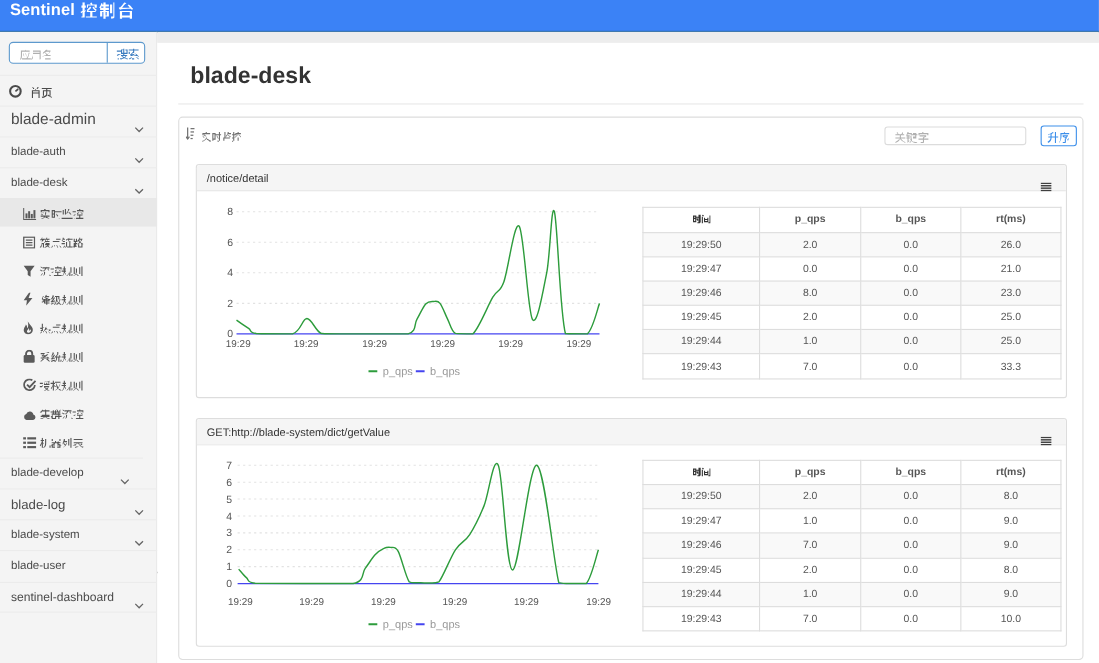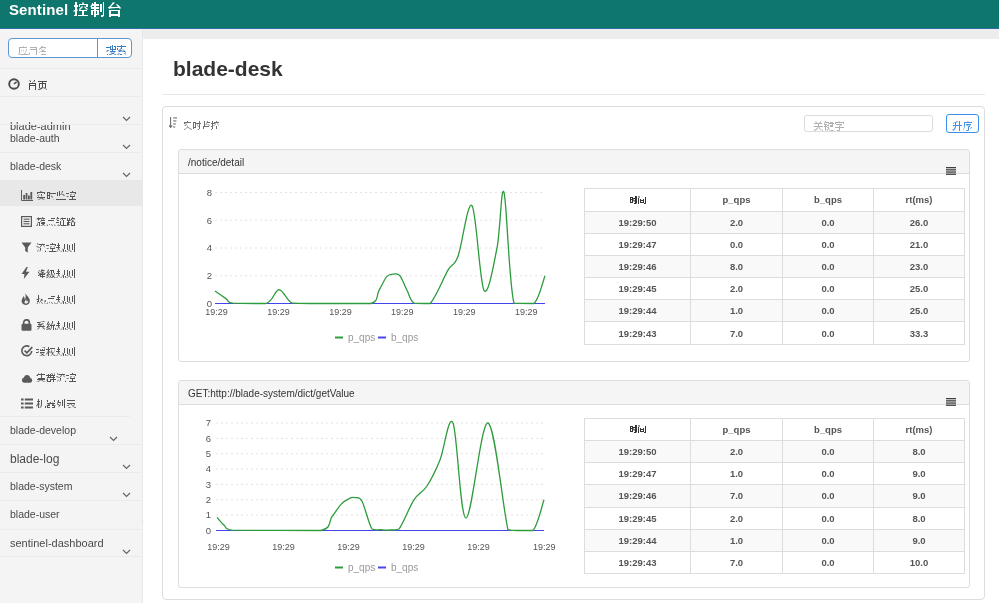--- a/index.html
+++ b/index.html
@@ -1,25 +1,25 @@
 <!DOCTYPE html>
 <html><head><meta charset="utf-8"><style>
 * { margin:0; padding:0; box-sizing:border-box; }
 body { font-family:"Liberation Sans", sans-serif; width:999px; height:603px; overflow:hidden; background:#fff; }
 #app { position:relative; width:999px; height:603px; }
 .dtab { position:absolute; border-collapse:collapse; table-layout:fixed; width:380px; font-size:9.5px; color:#555; }
-.dtab td { border:1px solid #ddd; text-align:center; height:22.2px; padding:0; vertical-align:middle;font-weight:bold; }
+.dtab td { border:1px solid #ddd; text-align:center; height:22.2px; padding:0; vertical-align:middle; }
 .dtab tr.hd td { height:22.5px; background:#fff; }
 .dtab td.lt { font-weight:bold; }
 .dtab td svg { vertical-align:middle; }
 </style></head>
 <body>
 <div id="app">
 
-<div style="position:absolute;left:0;top:0;width:999px;height:30px;background:#0f766e;border-bottom:2px solid #2d6ca8">
+<div style="position:absolute;left:0;top:0;width:999px;height:30px;background:#3b82f6;border-bottom:2px solid #2d6ca8">
   <span style="position:absolute;left:9px;top:1px;font-size:15px;font-weight:bold;color:#fff;letter-spacing:0.1px">Sentinel</span>
   <span style="position:absolute;left:73px;top:2px"><svg width="50.7" height="16.7" viewBox="0 0 50.7 16.7" xmlns="http://www.w3.org/2000/svg">
           <path fill="#ffffff" d="M11 5C12 6 13 7 14 8L15 7C14 6 12 5 12 4ZM9 4C8 5 7 6 6 7C6 7 6 8 7 8C8 7 9 6 10 5ZM2 0V3H1V5H2V8C2 8 1 8 0 9L1 10L2 9V13C2 13 2 13 2 13C2 13 1 13 1 13C1 13 1 14 1 14C2 14 3 14 3 14C4 14 4 14 4 13V9L5 8L5 7L4 8V5H5V3H4V0ZM5 13V14H15V13H11V9H14V8H6V9H9V13ZM9 1C9 1 9 2 10 2H6V5H7V3H13V5H15V2H11C11 2 11 1 10 0Z M27 2V10H29V2ZM30 0V13C30 13 30 13 30 13C29 13 28 13 28 13C28 14 28 14 28 15C29 15 30 15 31 14C31 14 31 14 31 13V0ZM19 1C19 2 18 4 17 5C18 5 18 5 19 5H18V7H21V8H18V13H20V9H21V15H23V9H24V12C24 12 24 12 24 12C24 12 24 12 23 12C23 13 23 13 23 13C24 13 25 13 25 13C26 13 26 13 26 12V8H23V7H26V5H23V4H26V2H23V0H21V2H20C20 2 20 1 20 1ZM21 5H19C19 5 19 4 19 4H21Z M36 8V15H38V14H45V15H47V8ZM38 12V9H45V12ZM36 7C36 7 37 6 46 6C46 6 47 7 47 7L48 6C47 5 46 3 44 2L43 3C44 3 44 4 45 5L38 5C39 4 40 2 42 1L40 0C39 2 37 4 37 4C36 5 36 5 35 5C35 6 36 6 36 7Z"></path>
         </svg></span>
 </div>
 
 <div style="position:absolute;left:0;top:29px;width:143px;height:574px;background:#f4f4f4;border-right:1px solid #e8e8e8">
   <div style="position:absolute;left:8px;top:8.5px;width:124px;height:20px;border:1px solid #5d99cd;border-radius:4px;background:#fff">
     <span style="position:absolute;left:9px;top:4px"><svg width="30.0" height="10.8" viewBox="0 0 30.0 10.8" xmlns="http://www.w3.org/2000/svg">
             <path fill="#b0b0b0" d="M3 4C3 5 4 6 4 7L4 7C4 6 4 5 3 3ZM5 3C5 4 6 6 6 7L6 6C6 5 6 4 5 3ZM5 0C5 1 5 1 5 1H1V4C1 6 1 8 0 9C1 9 1 9 1 9C2 8 2 6 2 4V2H9V1H6C6 1 6 1 5 0ZM2 8V9H10V8H7C8 7 8 5 9 3L8 3C8 5 7 7 6 8Z M12 1V5C12 6 11 8 10 9C10 9 11 9 11 9C12 9 12 7 12 6H15V9H15V6H18V8C18 9 18 9 18 9C18 9 17 9 16 9C16 9 17 9 17 9C17 9 18 9 18 9C19 9 19 9 19 8V1ZM12 2H15V3H12ZM18 2V3H15V2ZM12 4H15V6H12C12 5 12 5 12 5ZM18 4V6H15V4Z M23 3C23 4 24 4 24 5C23 5 22 6 20 6C21 6 21 6 21 7C21 6 22 6 23 6V9H23V9H28V9H28V5H25C26 4 28 3 28 1L28 1L28 1H24C25 1 25 1 25 0L24 0C23 1 22 2 21 3C21 3 21 3 21 4C22 3 23 3 24 2H27C27 3 26 4 25 4C24 4 24 3 23 3ZM28 8H23V6H28Z"></path>
@@ -32,21 +32,21 @@
   <div style="position:absolute;left:0;top:39px;width:143px;height:28px;border-top:1px solid #ebebeb">
         <span style="position:absolute;left:8px;top:7px"><svg width="12" height="12" viewBox="0 0 12 12">
             <circle cx="6" cy="6" r="4.8" fill="none" stroke="#4a4a4a" stroke-width="1.9"></circle>
             <path d="M6 6 L8.6 3.9" stroke="#4a4a4a" stroke-width="1.5" fill="none"></path>
           </svg></span>
         <span style="position:absolute;left:27px;top:8px"><svg width="21.0" height="11.3" viewBox="0 0 21.0 11.3" xmlns="http://www.w3.org/2000/svg">
             <path fill="#4a4a4a" d="M3 6H8V7H3ZM3 5V4H8V5ZM3 7H8V9H3ZM2 0C3 1 3 1 3 2H1V2H5C5 3 5 3 5 3H2V10H3V9H8V10H9V3H5L6 2H10V2H7C8 1 8 1 8 0L7 0C7 1 7 1 6 2H4L4 1C4 1 3 1 3 0Z M15 4V6C15 7 15 8 11 9C11 9 11 10 12 10C16 9 16 8 16 6V4ZM16 8C17 8 19 9 20 10L20 9C19 9 18 8 17 7ZM12 3V8H13V4H18V8H19V3H16C16 2 16 2 16 2H20V1H11V2H15C15 2 15 2 15 3Z"></path>
           </svg></span>
       </div>
       <div style="position:absolute;left:0;top:67px;width:143px;height:28px;border-top:1px solid #ebebeb">
-        <span style="position:absolute;left:10px;top:23px;font-size:11px;color:#4a4a4a">blade-admin</span>
+        <span style="position:absolute;left:10px;top:3px;font-size:14px;color:#4a4a4a">blade-admin</span>
         <span style="position:absolute;right:12px;top:10.5px"><svg width="9" height="6" viewBox="0 0 9 6">
             <path d="M1 1 L4.5 4.5 L8 1" fill="none" stroke="#666" stroke-width="1.2"></path>
           </svg></span>
       </div>
       <div style="position:absolute;left:0;top:95px;width:143px;height:28px;border-top:1px solid #ebebeb">
         <span style="position:absolute;left:10px;top:6.5px;font-size:10.5px;color:#4a4a4a">blade-auth</span>
         <span style="position:absolute;right:12px;top:10.5px"><svg width="9" height="6" viewBox="0 0 9 6">
             <path d="M1 1 L4.5 4.5 L8 1" fill="none" stroke="#666" stroke-width="1.2"></path>
           </svg></span>
       </div>

